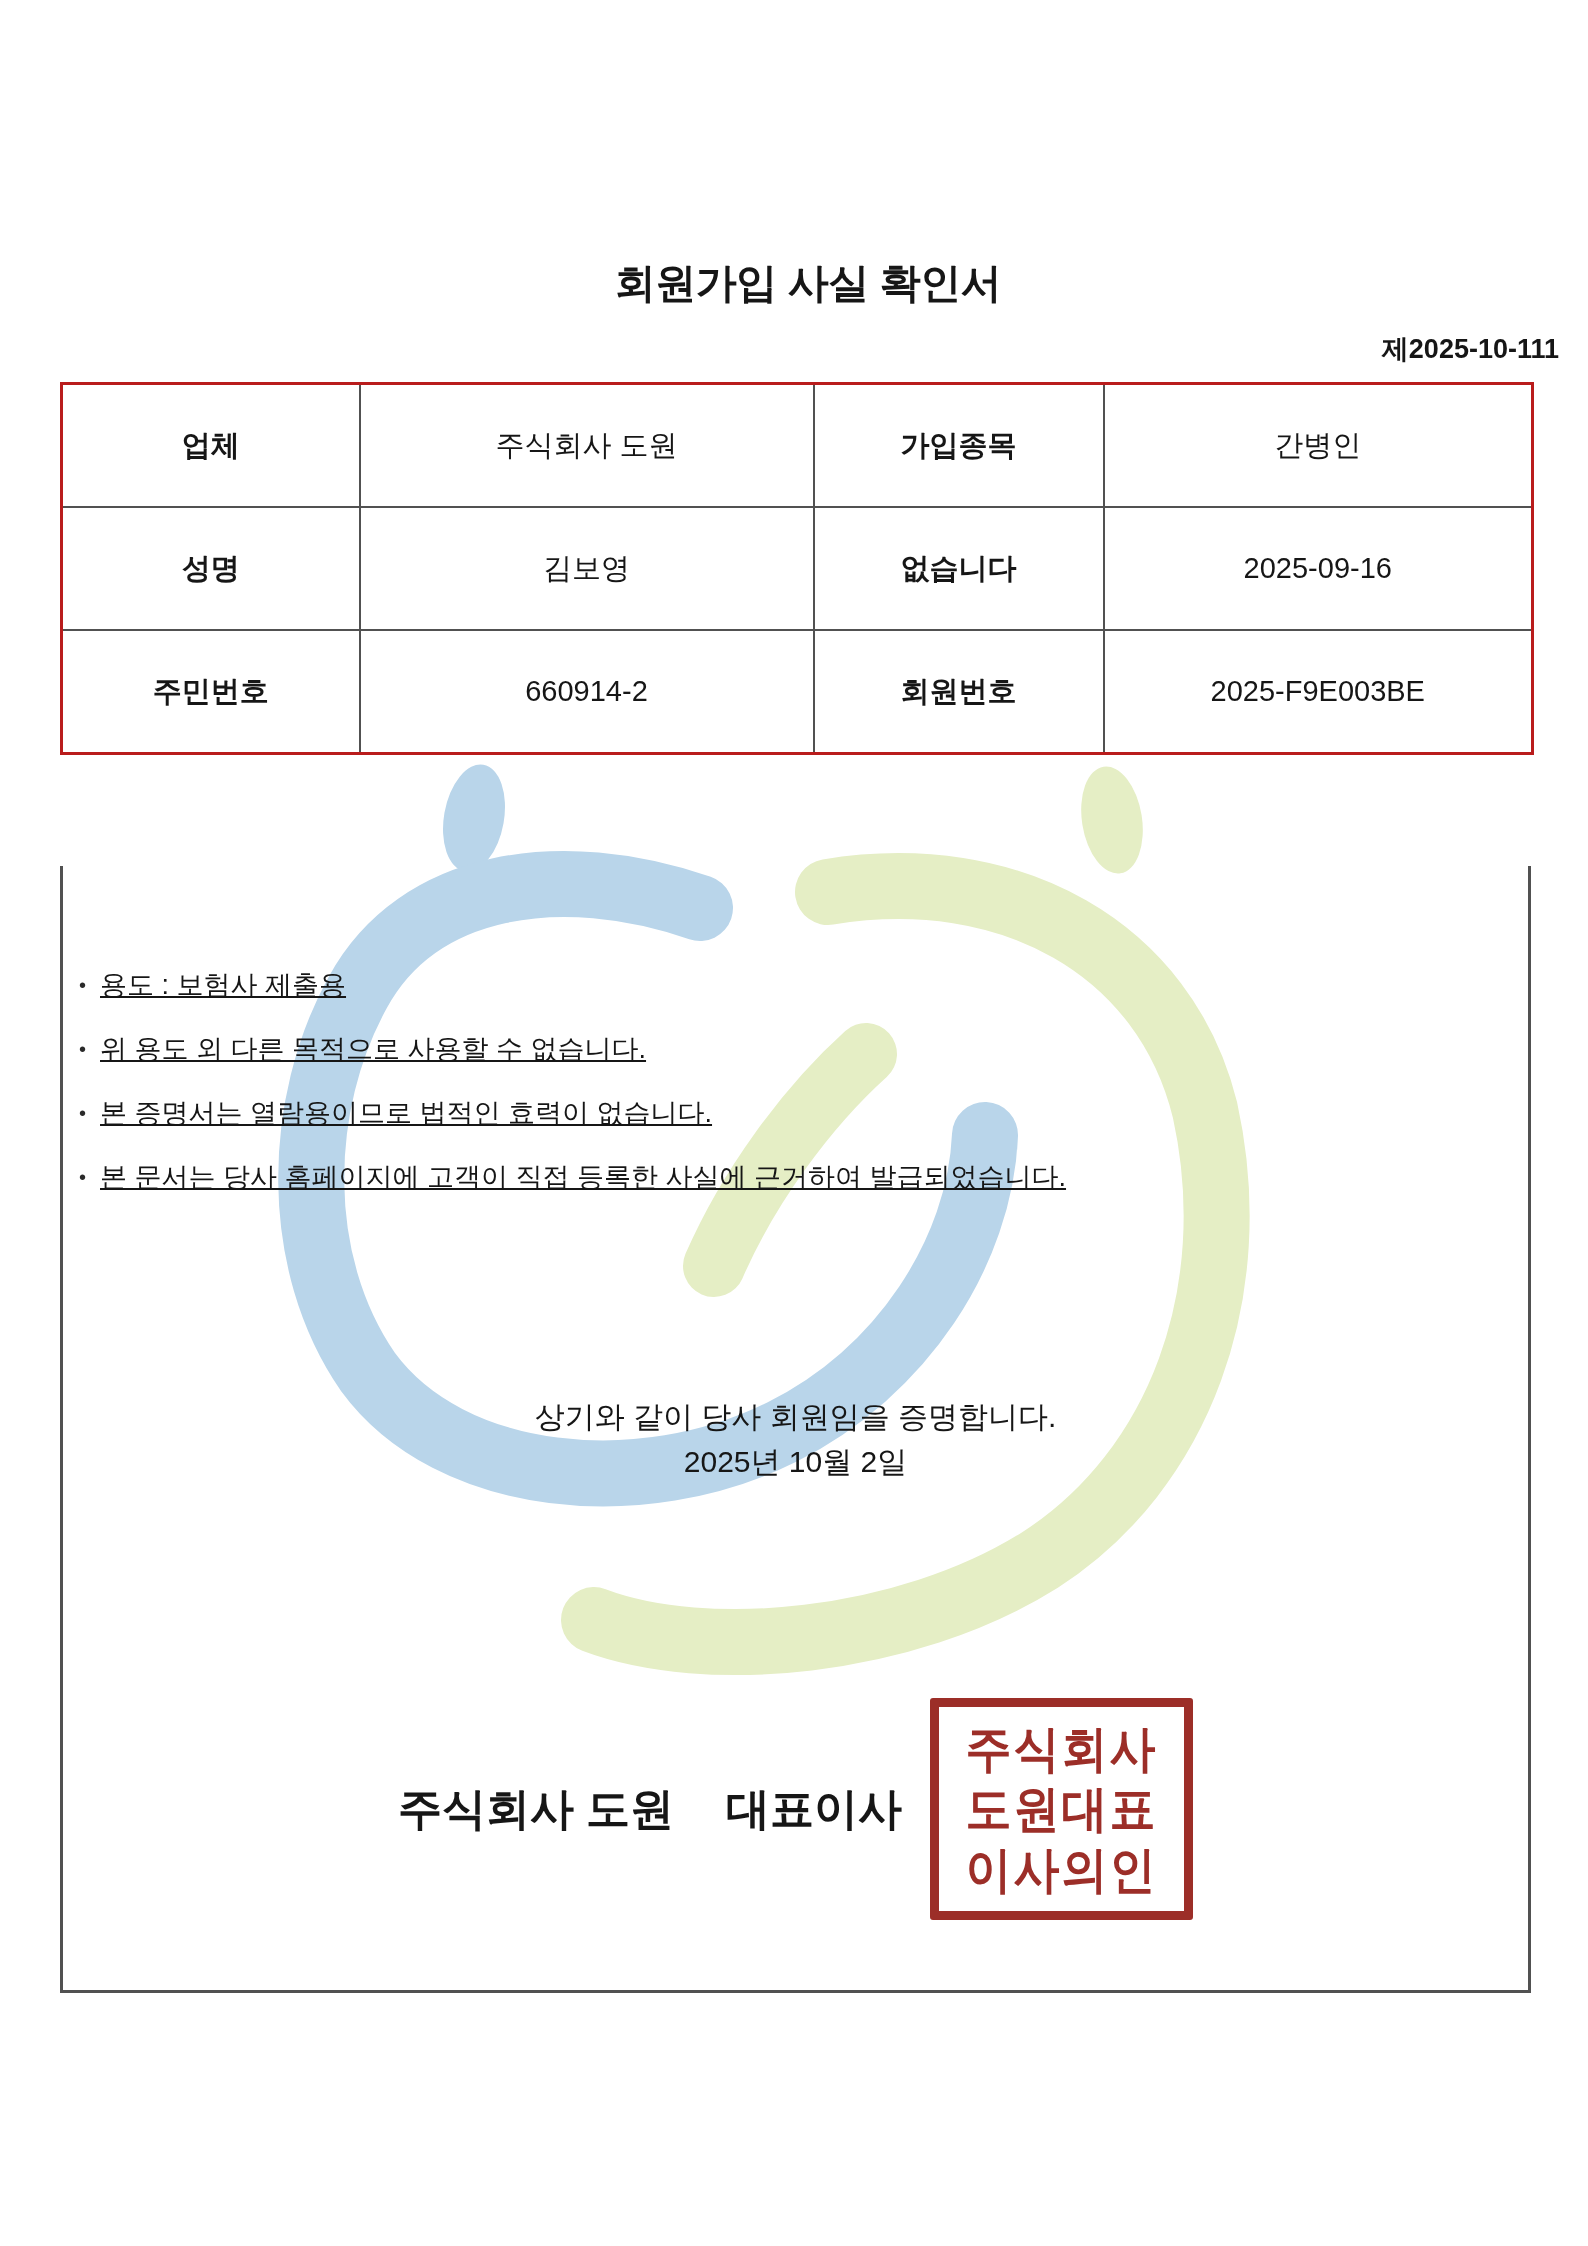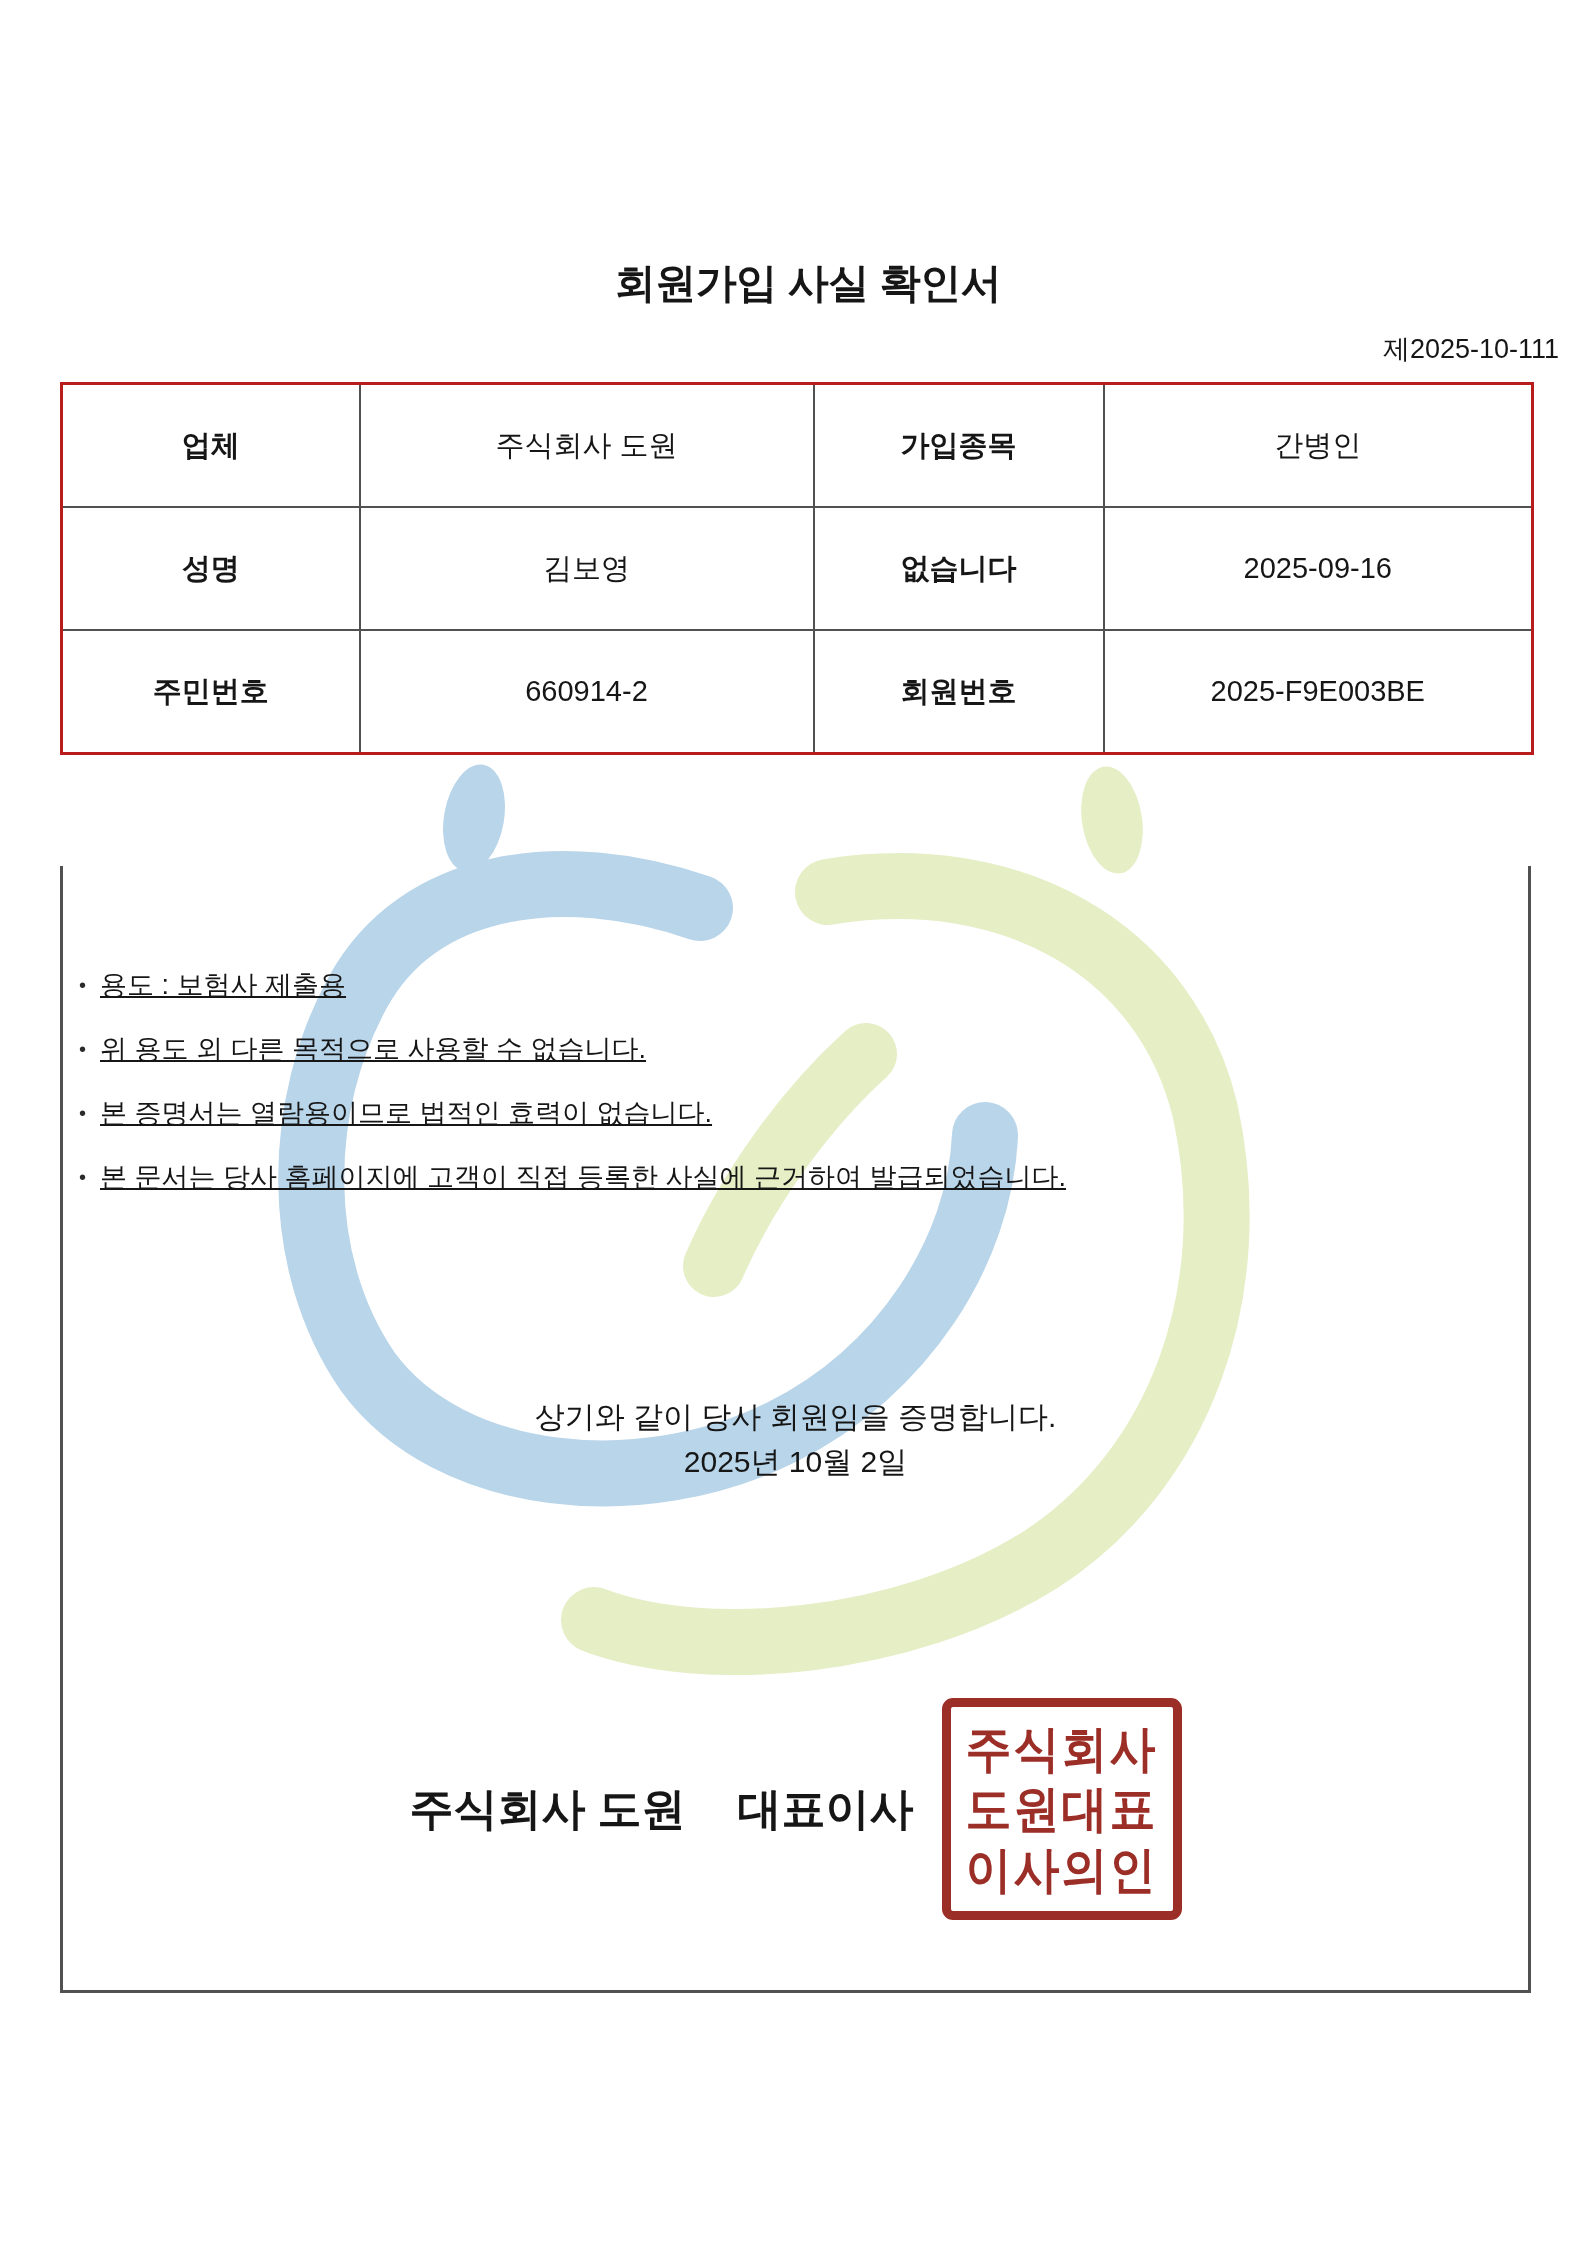--- a/index.html
+++ b/index.html
@@ -17,21 +17,21 @@
   }
   .content { position:absolute; left:0; top:0; width:100%; height:100%; z-index:1;padding-left:28px; }
 
   .title {
     position:absolute; top:256px; left:0; width:100%;
     text-align:center; font-size:41px; font-weight:700;
     letter-spacing:-0.5px; margin:0;
   }
   .doc-number {
     position:absolute; top:331px; right:57px;
-    font-size:27px; font-weight:400;
+    font-size:27px; font-weight:700;
   }
 
   table.info-table {
     position:absolute; left:60px; top:382px;
     width:1471px; border-collapse:collapse; table-layout:fixed;
     background:transparent;
     border:3px solid #b91c1c;
   }
   table.info-table td {
     border:2px solid #515151;
@@ -73,22 +73,22 @@
   .signature-row {
     position:absolute; left:0; top:818px; width:100%; height:250px;
     display:flex; justify-content:center; align-items:center; gap:28px;
   }
   .company-line {
     font-size:44px; font-weight:700; white-space:nowrap;
   }
   .company-line .sig-title { margin-left:52px; }
   .seal {
     box-sizing:border-box;
-    width:240px; height:222px;
-    border:9px solid #9c2e28; border-radius:11px;
+    width:263px; height:222px;
+    border:9px solid #9c2e28; border-radius:3px;
     display:flex; flex-direction:column;
     justify-content:space-evenly; align-items:center;
     padding:4px 2px;
   }
   .seal-row {
     font-size:46px; font-weight:700; line-height:1;
     color:#9c2e28; letter-spacing:2px; white-space:nowrap;
     transform:scaleY(1.08);
   }
 </style>

